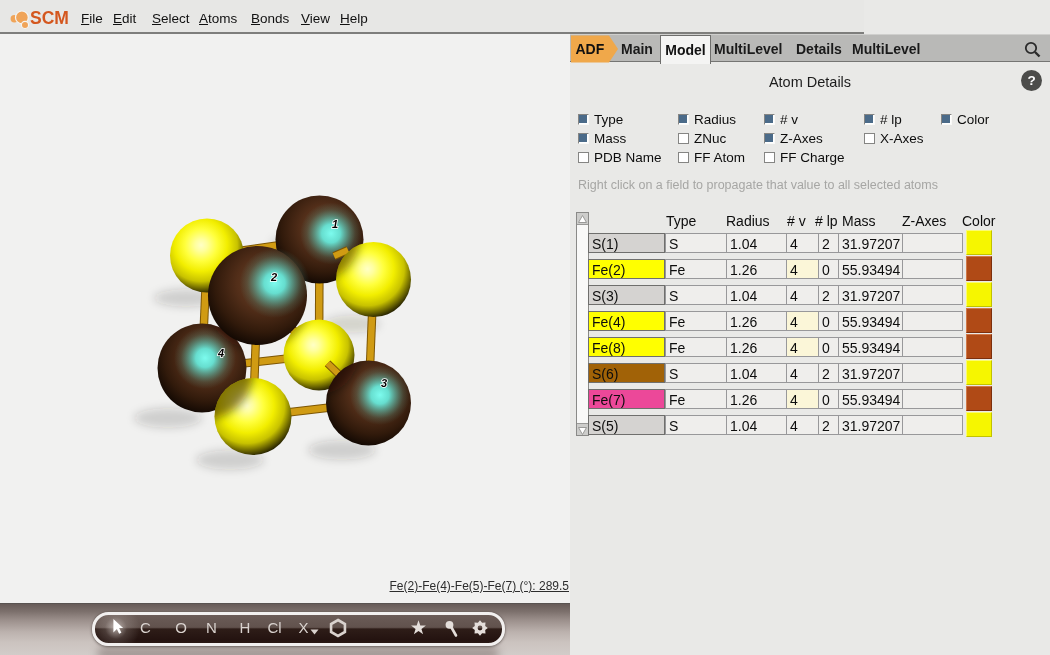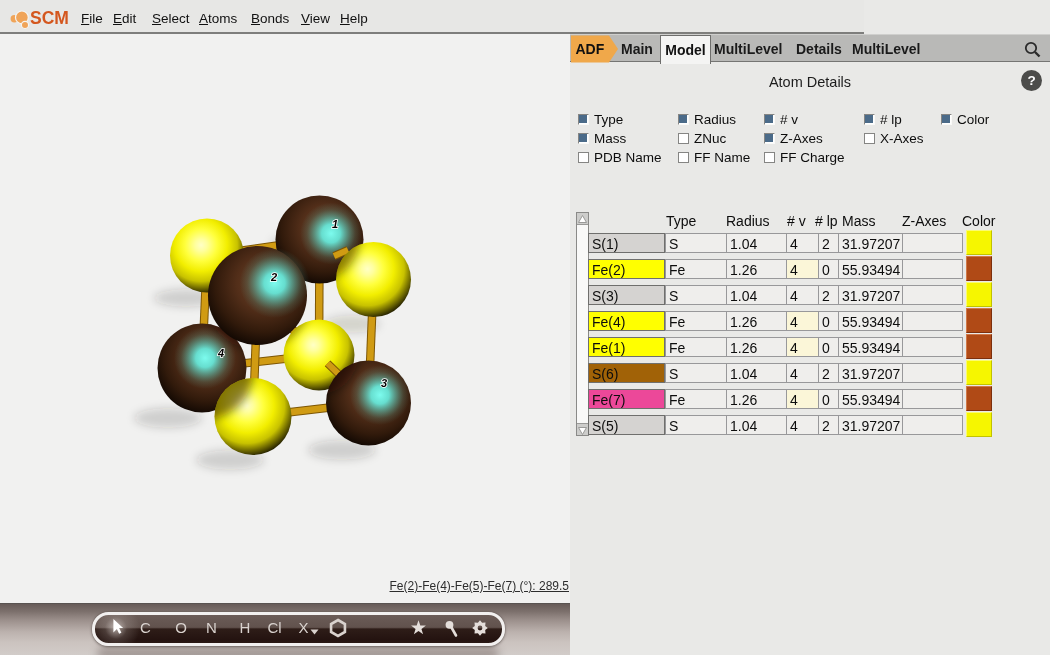--- a/index.html
+++ b/index.html
@@ -248,23 +248,24 @@
     <div class="cbl" style="left:124px;top:97px">ZNuc</div>
     <div class="cb" style="left:194px;top:99px">
       <div class="cbi"></div>
     </div>
     <div class="cbl" style="left:210px;top:97px">Z-Axes</div>
     <div class="cb" style="left:294px;top:99px"></div>
     <div class="cbl" style="left:310px;top:97px">X-Axes</div>
     <div class="cb" style="left:8px;top:118px"></div>
     <div class="cbl" style="left:24px;top:116px">PDB Name</div>
     <div class="cb" style="left:108px;top:118px"></div>
-    <div class="cbl" style="left:124px;top:116px">FF Name</div>
+    <div class="cbl" style="left:124px;top:116px">FF Atom</div>
     <div class="cb" style="left:194px;top:118px"></div>
     <div class="cbl" style="left:210px;top:116px">FF Charge</div>
+  <div id="hint">Right click on a field to propagate that value to all selected atoms</div>
   <div class="th" style="left:96px">Type</div>
     <div class="th" style="left:156px">Radius</div>
     <div class="th" style="left:217px"># v</div>
     <div class="th" style="left:245px"># lp</div>
     <div class="th" style="left:272px">Mass</div>
     <div class="th" style="left:332px">Z-Axes</div>
     <div class="th" style="left:392px">Color</div>
   <div id="sbar">
     <div class="sbtn" style="top:0"></div>
     <div class="sbtn" style="top:210px;border-bottom:none;border-top:1px solid #9a9a98"></div>
@@ -306,21 +307,21 @@
     <div class="lcell" style="top:277px;background:#ffff00">Fe(4)</div>
     <div class="vrow" style="top:277px">
       <div class="vc" style="left:0;width:61px">Fe</div>
       <div class="vc" style="left:61px;width:60px">1.26</div>
       <div class="vc" style="left:121px;width:32px;background:#fbf6d8">4</div>
       <div class="vc" style="left:153px;width:20px">0</div>
       <div class="vc" style="left:173px;width:64px">55.93494</div>
       <div class="vc" style="left:237px;width:60px;border-right:none"></div>
     </div>
     <div class="sw" style="top:274px;background:#b04a16;border-color:#d07848 #7c2f0d #7c2f0d #d07848"></div>
-    <div class="lcell" style="top:303px;background:#ffff00">Fe(1)</div>
+    <div class="lcell" style="top:303px;background:#ffff00">Fe(8)</div>
     <div class="vrow" style="top:303px">
       <div class="vc" style="left:0;width:61px">Fe</div>
       <div class="vc" style="left:61px;width:60px">1.26</div>
       <div class="vc" style="left:121px;width:32px;background:#fbf6d8">4</div>
       <div class="vc" style="left:153px;width:20px">0</div>
       <div class="vc" style="left:173px;width:64px">55.93494</div>
       <div class="vc" style="left:237px;width:60px;border-right:none"></div>
     </div>
     <div class="sw" style="top:300px;background:#b04a16;border-color:#d07848 #7c2f0d #7c2f0d #d07848"></div>
     <div class="lcell" style="top:329px;background:#a16207">S(6)</div>

